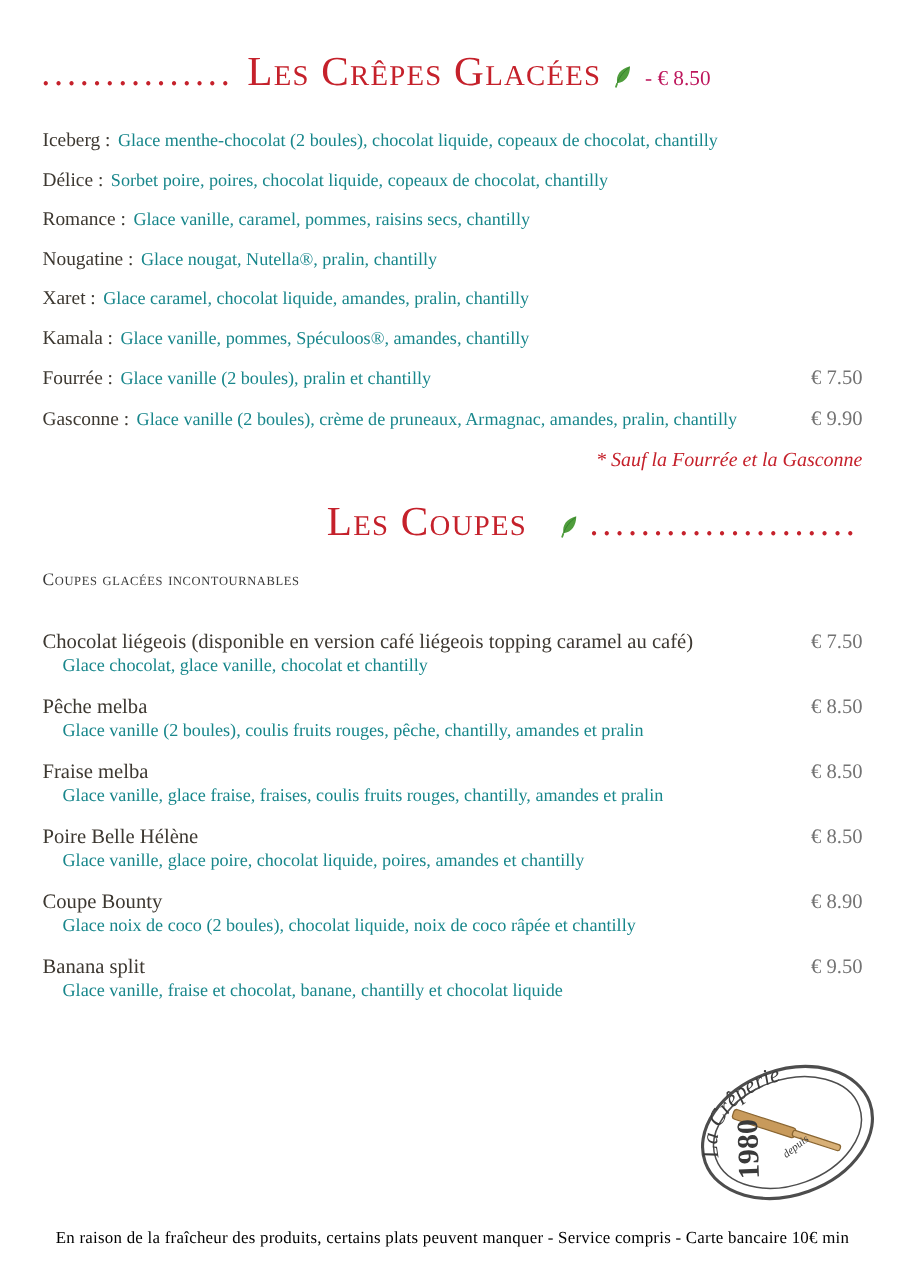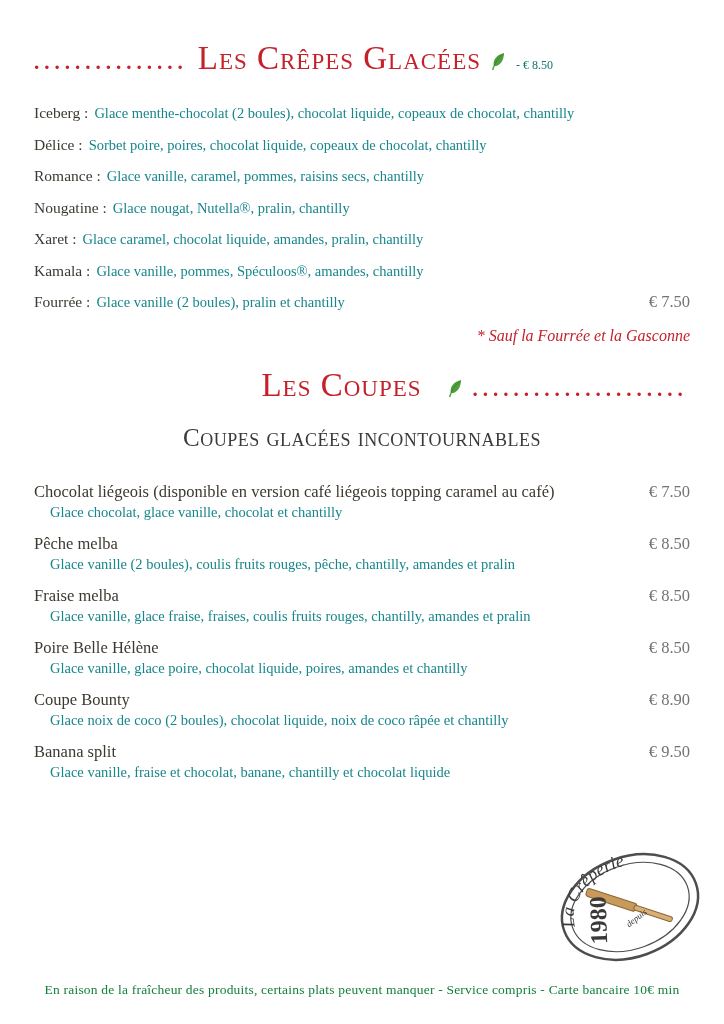--- a/index.html
+++ b/index.html
@@ -32,22 +32,22 @@
     font-variant: small-caps;
     font-weight: normal;
     font-size: 33px;
     line-height: 1;
     color: #c5212b;
     letter-spacing: 1px;
     white-space: nowrap;
   }
   .leaf { align-self: center; position: relative; top: 3px; }
   .price-note {
-    font-size: 12px;
-    color: #0f766e;
+    font-size: 17px;
+    color: #be185d;
     white-space: nowrap;
   }
   
   .crepes-list { list-style: none; margin-top: 28px; }
   .crepe-item {
     display: flex;
     align-items: baseline;
     margin-bottom: 11.5px;
     line-height: 1.25;
     text-align: center;
@@ -85,23 +85,22 @@
     align-items: baseline;
   }
   .coupes-header .center {
     display: flex;
     align-items: baseline;
     gap: 26px;
   }
   .coupes-header .right { padding-left: 10px; overflow: hidden; }
   .subtitle {
     margin-top: 22px;
-    text-align: center;
     font-variant: small-caps;
-    font-size: 25px;
+    font-size: 14px;
     letter-spacing: 0.5px;
     color: #3a3a3a;
   }
   
   .coupes-list { list-style: none; margin-top: 30px; }
   .coupe-item { margin-bottom: 13px; }
   .coupe-row { display: flex; align-items: baseline; }
   .coupe-name { color: #3d3831; font-size: 16.5px; }
   .coupe-desc {
     color: #17868b;
@@ -114,21 +113,21 @@
     position: absolute;
     right: 14px;
     bottom: 48px;
   }
   
   .footer-note {
     position: absolute;
     left: 0; right: 0;
     bottom: 26px;
     text-align: center;
-    color: #15803d;
+    color: #000000;
     font-size: 13.5px;
     letter-spacing: 0.2px;
   }
 </style>
 </head>
 <body>
 
 <div class="page">
 
   <div class="crepes-header">
@@ -163,20 +162,24 @@
       <span class="crepe-left"><span class="item-name">Xaret :</span><span class="item-desc">Glace caramel, chocolat liquide, amandes, pralin, chantilly</span></span>
       <span class="item-price"></span>
     </li>
     <li class="crepe-item">
       <span class="crepe-left"><span class="item-name">Kamala :</span><span class="item-desc">Glace vanille, pommes, Spéculoos®, amandes, chantilly</span></span>
       <span class="item-price"></span>
     </li>
     <li class="crepe-item">
       <span class="crepe-left"><span class="item-name">Fourrée :</span><span class="item-desc">Glace vanille (2 boules), pralin et chantilly</span></span>
       <span class="item-price">€ 7.50</span>
+    </li>
+    <li class="crepe-item">
+      <span class="crepe-left"><span class="item-name">Gasconne :</span><span class="item-desc">Glace vanille (2 boules), crème de pruneaux, Armagnac, amandes, pralin, chantilly</span></span>
+      <span class="item-price">€ 9.90</span>
     </li>
   </ul>
 
   <div class="note">* Sauf la Fourrée et la Gasconne</div>
 
   <div class="coupes-header">
     <span></span>
     <span class="center">
       <h2 class="section-title">Les Coupes</h2>
       <svg class="leaf" width="15" height="19" viewBox="0 0 15 19">

